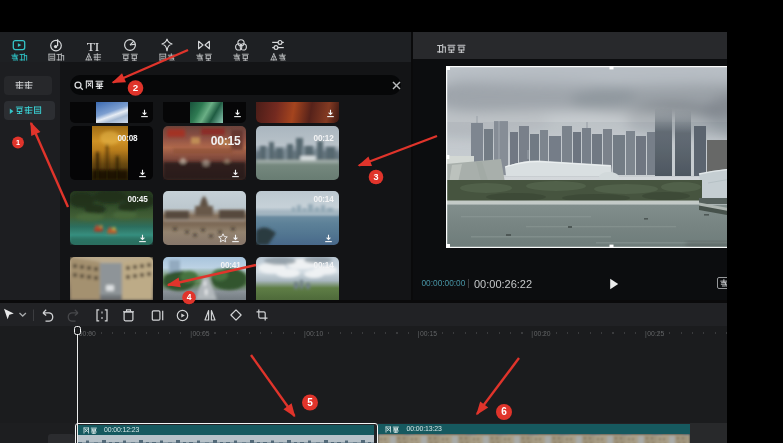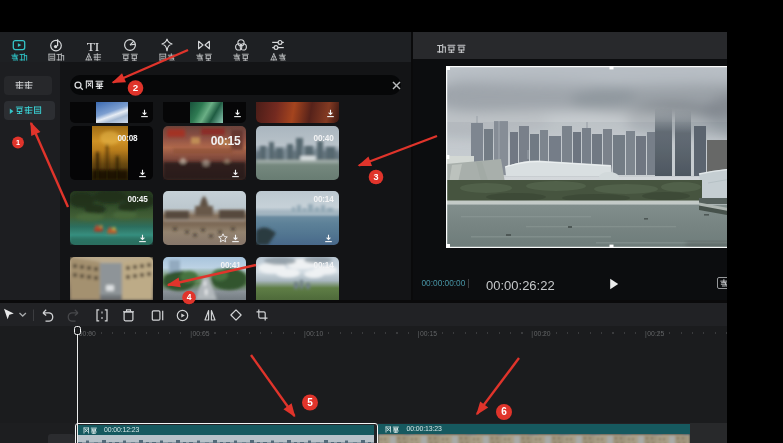--- a/index.html
+++ b/index.html
@@ -316,21 +316,21 @@
         <g fill="#7e8e97">
           <rect x="10" y="22" width="3" height="12"></rect>
           <rect x="28" y="23" width="3" height="11"></rect>
           <rect x="46" y="21" width="3" height="13"></rect>
           <rect x="58" y="24" width="3" height="10"></rect>
         </g>
         <rect x="0" y="34" width="83" height="3" fill="#a4b0aa"></rect>
         <rect x="44" y="30" width="16" height="4" rx="1.5" fill="#d8dee0"></rect>
       </g>
     </svg>
-<div class="abs" style="left:293.5px;top:101.5px;width:40px;text-align:right;font-size:8.2px;letter-spacing:-0.2px;color:#f2f3f4;font-weight:bold">00:40</div>
+<div class="abs" style="left:293.5px;top:101.5px;width:40px;text-align:right;font-size:8.2px;letter-spacing:-0.2px;color:#f2f3f4;font-weight:bold">00:12</div>
 <div class="abs" style="left:70px;top:159px;width:83px;height:54px;background:linear-gradient(180deg,#26391f 0%,#35502c 30%,#415f36 48%,#2c6e5e 66%,#389080 82%,#2a6f60 100%);border-radius:5px"></div>
 <svg class="abs" style="left:70px;top:159px" width="83" height="54" viewBox="0 0 83 54">
       <g filter="url(#tb1)">
         <g fill="#1d3018" opacity="0.85">
           <ellipse cx="12" cy="9" rx="13" ry="8"></ellipse>
           <ellipse cx="40" cy="6" rx="17" ry="7"></ellipse>
           <ellipse cx="70" cy="10" rx="15" ry="8"></ellipse>
           <ellipse cx="25" cy="18" rx="11" ry="5"></ellipse>
           <ellipse cx="58" cy="16" rx="10" ry="5"></ellipse>
         </g>
@@ -616,21 +616,21 @@
  <rect x="0" y="178" width="4" height="4"></rect>
         <rect x="327" y="178" width="4" height="4"></rect>
  <rect x="163.5" y="0" width="4" height="3.4"></rect>
         <rect x="163.5" y="178.6" width="4" height="3.4"></rect>
  <rect x="0" y="89" width="3.4" height="4"></rect>
         <rect x="327.6" y="89" width="3.4" height="4"></rect>
 </g>
 </svg>
 <div class="abs" style="left:421.5px;top:246.2px;font-size:8.3px;color:#4793a4">00:00:00:00</div>
 <div class="abs" style="left:467.5px;top:245.5px;font-size:8.5px;color:#55575a">|</div>
-<div class="abs" style="left:486px;top:246.2px;font-size:13px;color:#c6c8ca">00:00:26:22</div>
+<div class="abs" style="left:474px;top:246.2px;font-size:11px;color:#c6c8ca">00:00:26:22</div>
 <svg class="abs" style="left:609px;top:245.5px" width="10" height="12">
       <path d="M1.2,0.8 L9.2,6 L1.2,11.2 Z" fill="#eceded"></path>
     </svg>
 <div class="abs" style="left:716.5px;top:245px;width:29px;height:12px;border:1px solid #97999b;border-radius:2px"></div>
 <svg class="abs" style="left:719.5px;top:247.0px" width="28" height="10" viewBox="0 0 27.5 9.6">
       <g stroke="#d2d4d6" stroke-width="0.87" stroke-linecap="round">
         <line x1="3.80" y1="0.46" x2="3.80" y2="2.74"></line>
         <line x1="0.76" y1="1.98" x2="6.84" y2="1.98"></line>
         <line x1="1.52" y1="3.50" x2="6.08" y2="3.50"></line>
         <line x1="1.22" y1="5.02" x2="6.38" y2="5.02"></line>

